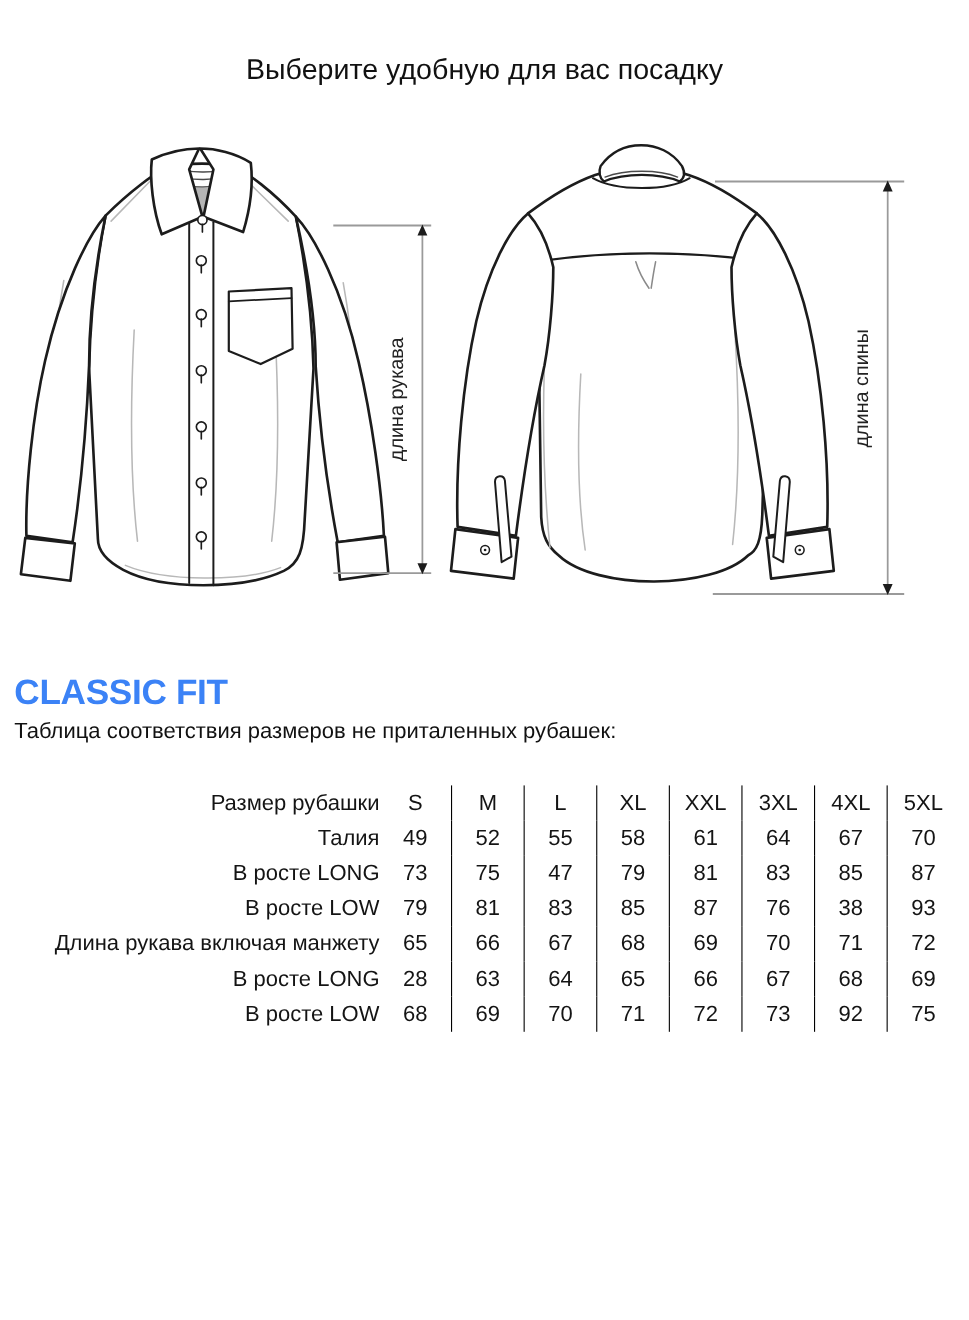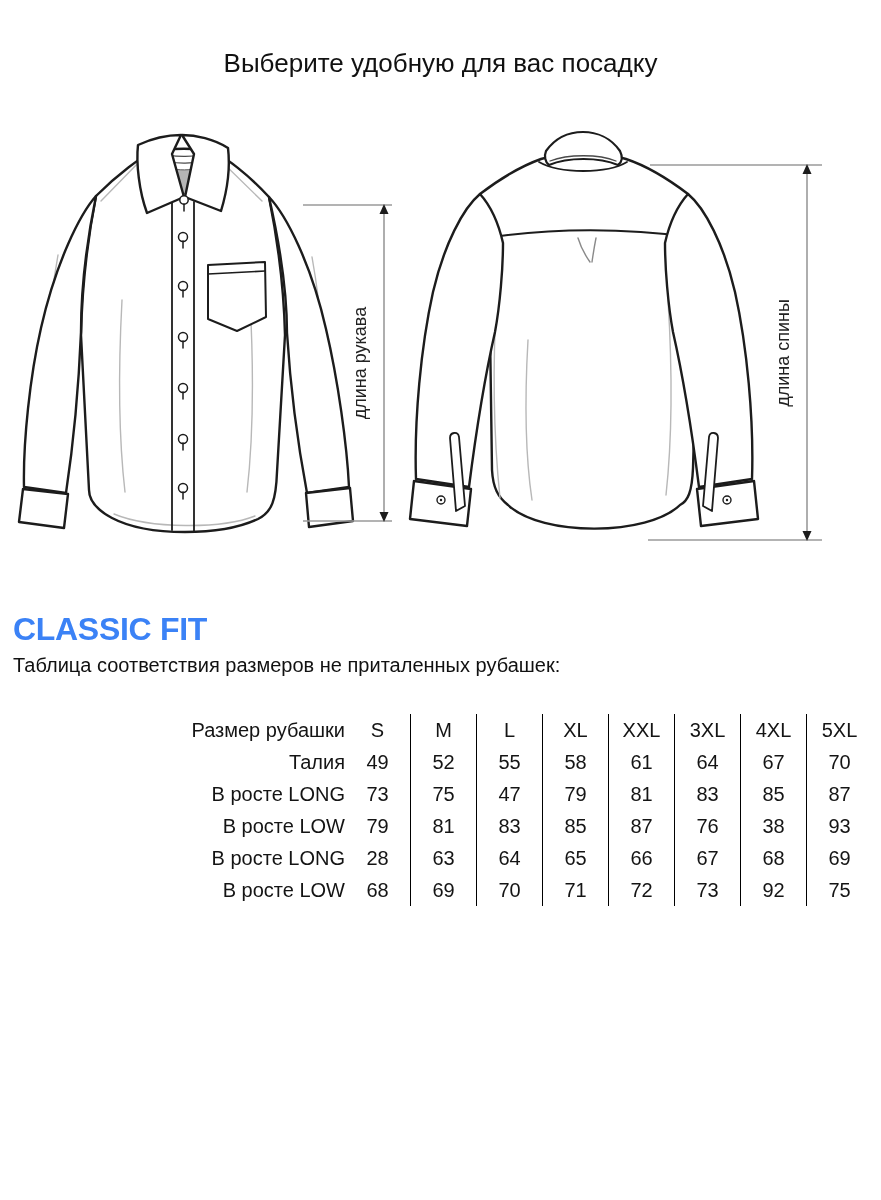--- a/index.html
+++ b/index.html
@@ -199,20 +199,31 @@
           <td class="val">79</td>
           <td class="val sep">81</td>
           <td class="val sep">83</td>
           <td class="val sep">85</td>
           <td class="val sep">87</td>
           <td class="val sep">76</td>
           <td class="val sep">38</td>
           <td class="val sep">93</td>
         </tr>
         <tr>
+          <td class="lbl">Длина рукава включая манжету</td>
+          <td class="val">65</td>
+          <td class="val sep">66</td>
+          <td class="val sep">67</td>
+          <td class="val sep">68</td>
+          <td class="val sep">69</td>
+          <td class="val sep">70</td>
+          <td class="val sep">71</td>
+          <td class="val sep">72</td>
+        </tr>
+        <tr>
           <td class="lbl">В росте LONG</td>
           <td class="val">28</td>
           <td class="val sep">63</td>
           <td class="val sep">64</td>
           <td class="val sep">65</td>
           <td class="val sep">66</td>
           <td class="val sep">67</td>
           <td class="val sep">68</td>
           <td class="val sep">69</td>
         </tr>

